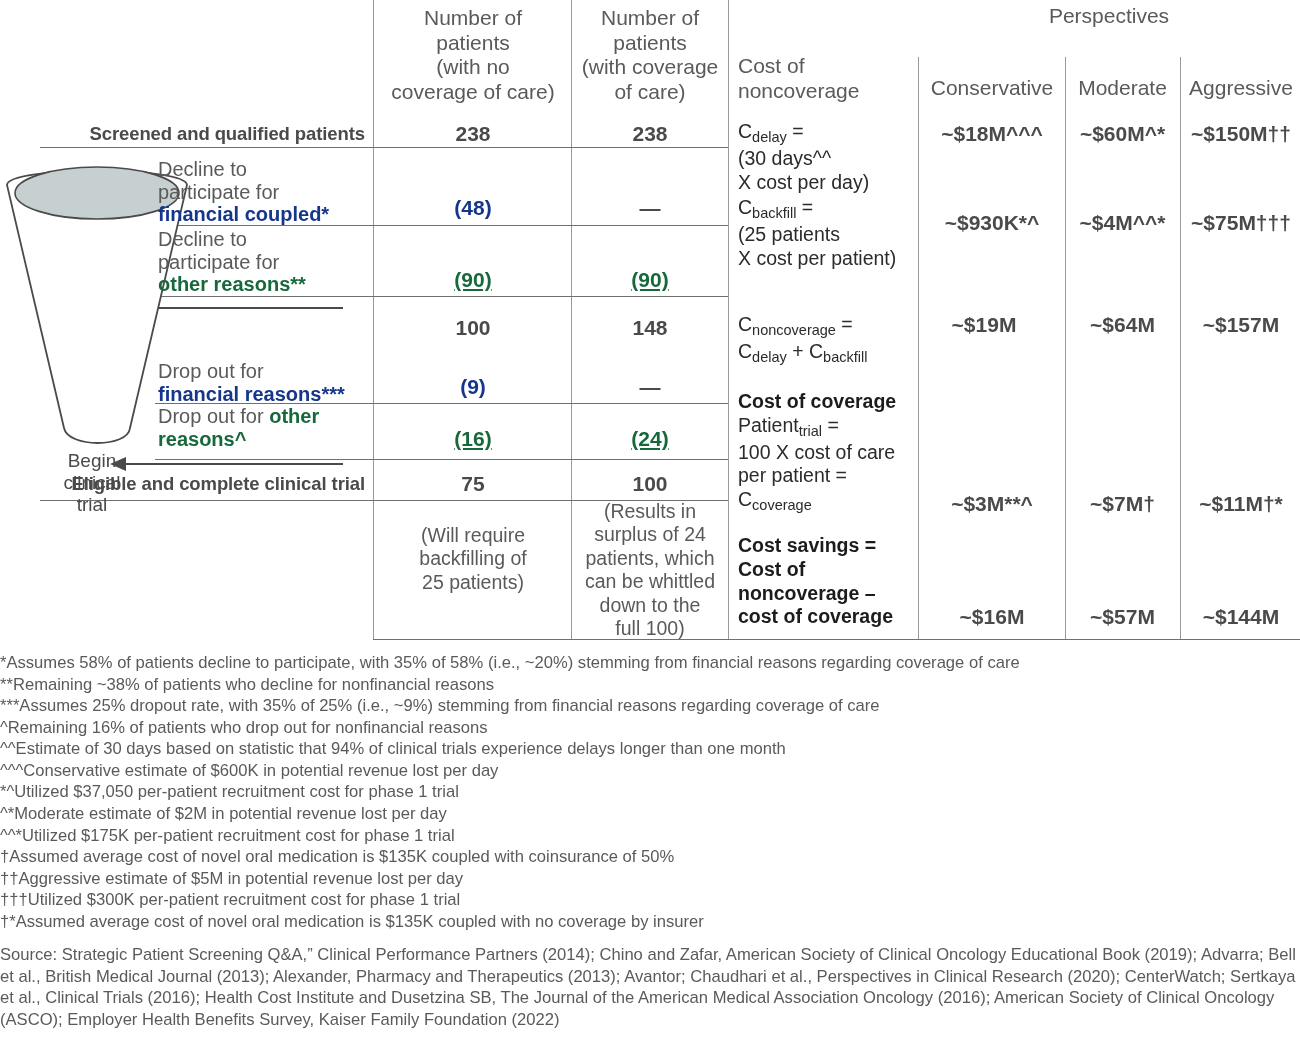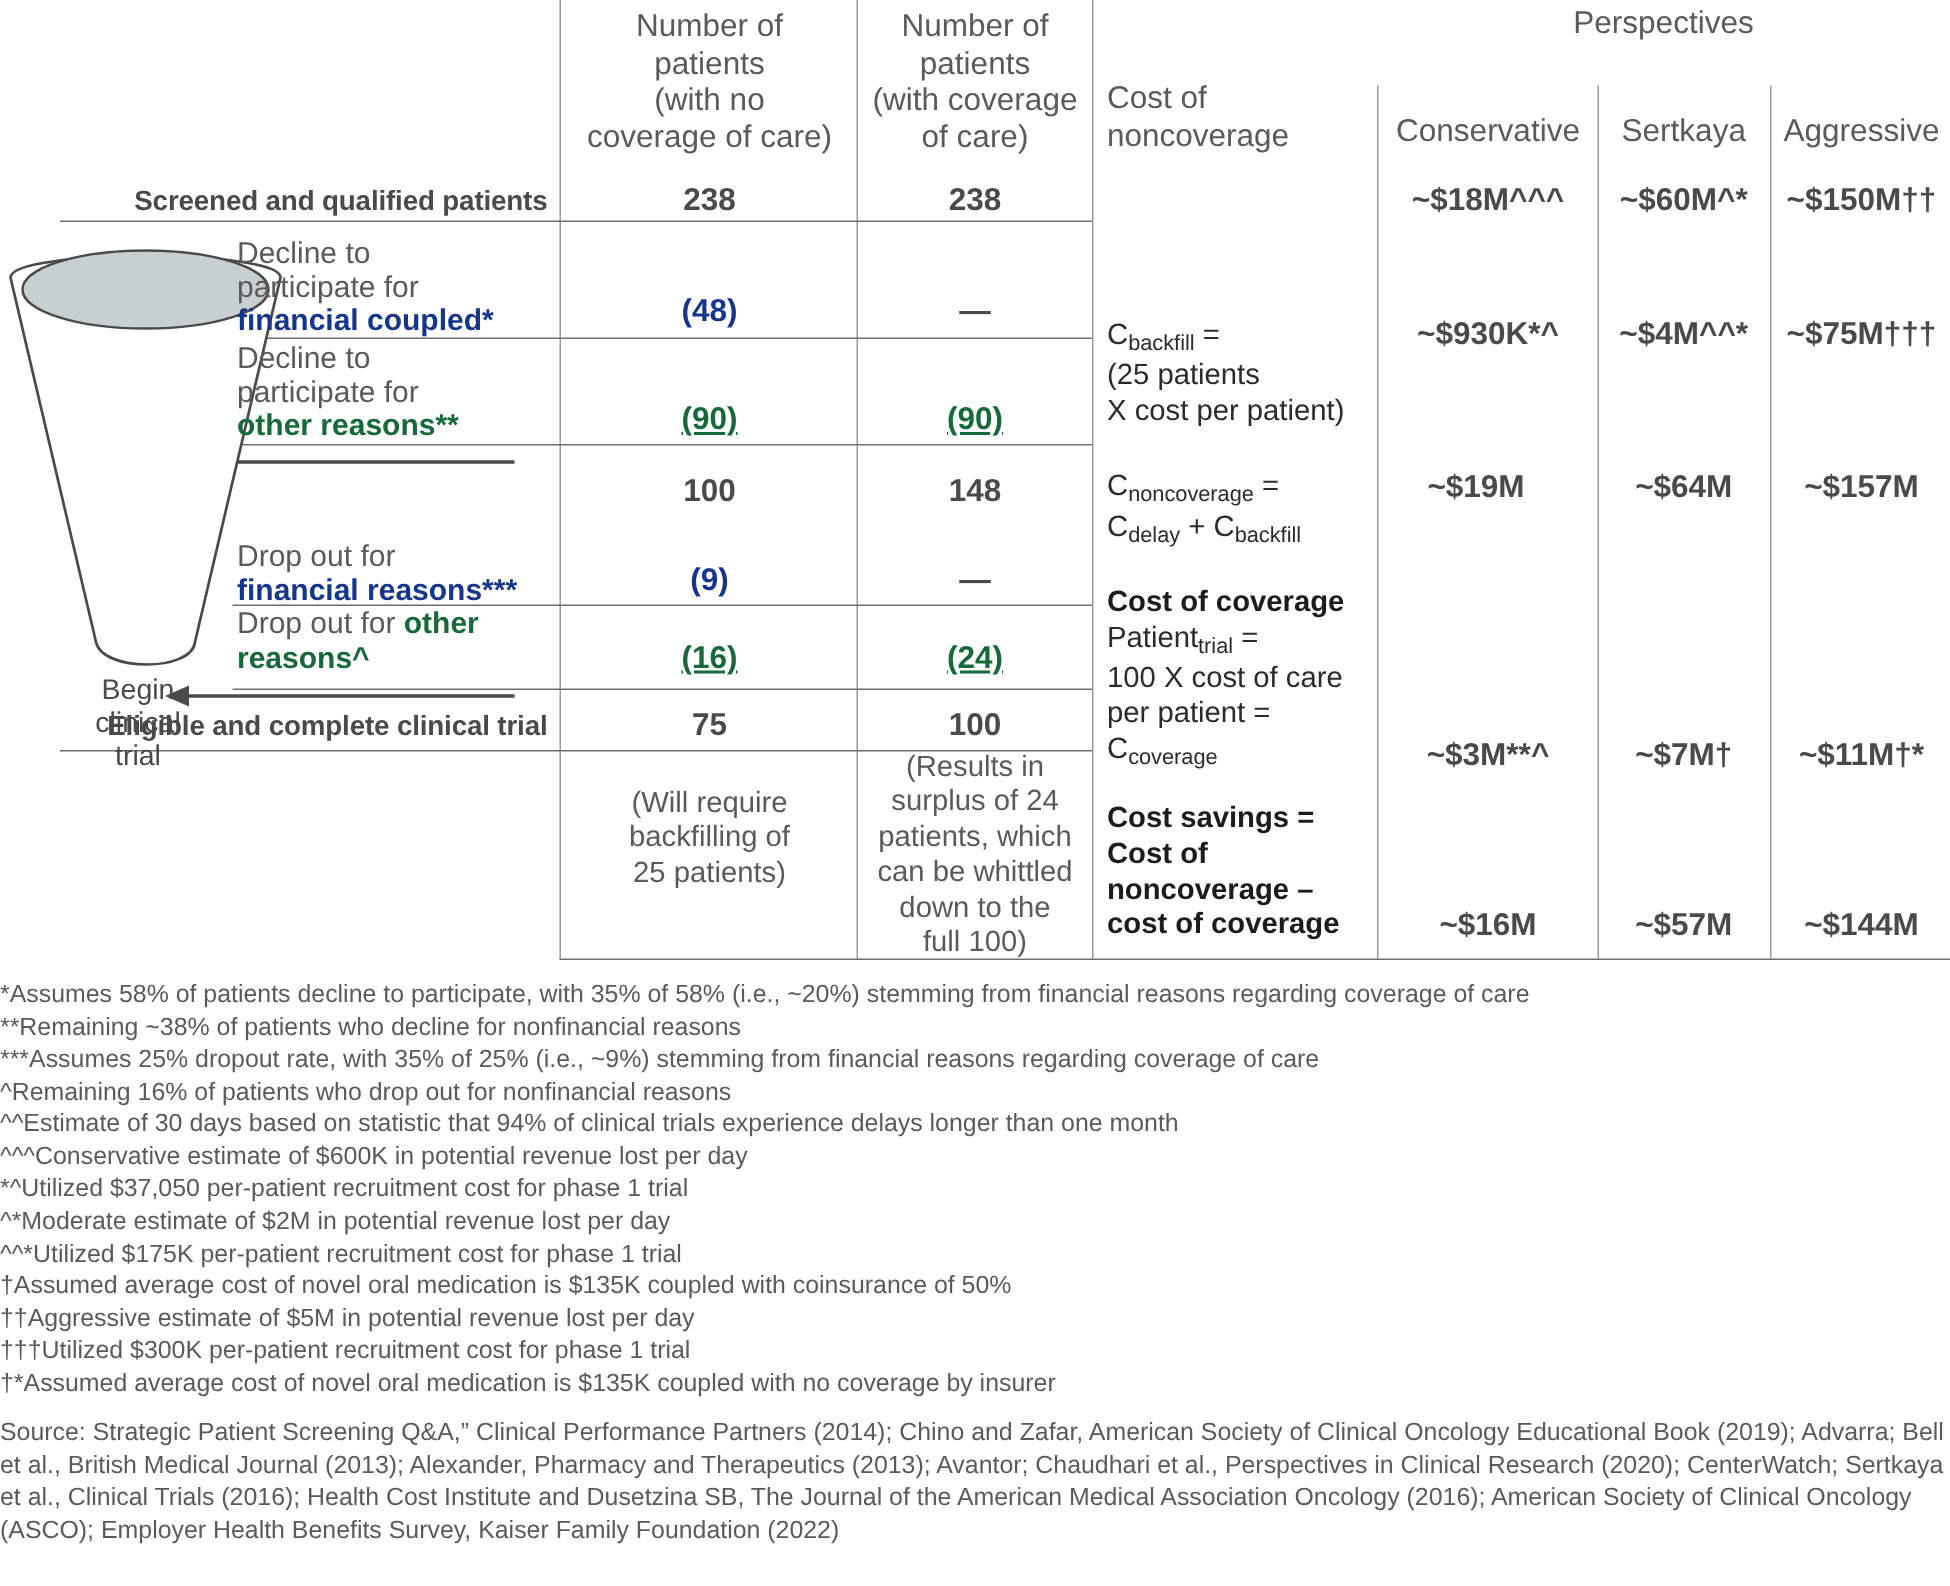--- a/index.html
+++ b/index.html
@@ -120,21 +120,21 @@
 
     <div class="cell hdr" style="left:378px; top:6px; width:190px;">Number of<br>patients<br>(with no<br>coverage of care)</div>
 
     <div class="cell hdr" style="left:574px; top:6px; width:152px;">Number of<br>patients<br>(with coverage<br>of care)</div>
 
     <div class="cell hdr hdr-left" style="left:738px; top:54px; width:180px;">Cost of<br>noncoverage</div>
 
     <div class="cell hdr" style="left:918px; top:4px; width:382px;">Perspectives</div>
 
     <div class="cell hdr" style="left:920px; top:76px; width:144px;">Conservative</div>
-    <div class="cell hdr" style="left:1066px; top:76px; width:113px;">Sertkaya</div>
+    <div class="cell hdr" style="left:1066px; top:76px; width:113px;">Moderate</div>
     <div class="cell hdr" style="left:1182px; top:76px; width:118px;">Aggressive</div>
 
     <div class="cell rowlabel-bold" style="left:40px; top:123px; width:325px;">Screened and qualified patients</div>
     <div class="cell num num-plain" style="left:378px; top:122px; width:190px;">238</div>
     <div class="cell num num-plain" style="left:574px; top:122px; width:152px;">238</div>
 
     <div class="cell rowlabel" style="left:158px; top:158px; width:215px;">
       <span>Decline to<br>participate for<br></span><span class="blue-b">financial coupled*</span>
     </div>
     <div class="cell num num-blue" style="left:378px; top:196px; width:190px;">(48)</div>
@@ -161,22 +161,27 @@
     <div class="cell num num-green" style="left:378px; top:427px; width:190px;">(16)</div>
     <div class="cell num num-green" style="left:574px; top:427px; width:152px;">(24)</div>
 
     <div class="cell rowlabel-bold" style="left:40px; top:473px; width:325px;">Eligible and complete clinical trial</div>
     <div class="cell num num-plain" style="left:378px; top:472px; width:190px;">75</div>
     <div class="cell num num-plain" style="left:574px; top:472px; width:152px;">100</div>
 
     <div class="cell note-cell" style="left:378px; top:524px; width:190px;">(Will require<br>backfilling of<br>25 patients)</div>
     <div class="cell note-cell" style="left:574px; top:500px; width:152px;">(Results in<br>surplus of 24<br>patients, which<br>can be whittled<br>down to the<br>full 100)</div>
 
-
-    <div class="cell formula" style="left:738px; top:212px; width:190px;">
+    <div class="cell formula" style="left:738px; top:120px; width:182px;">
+      <span>C</span><span class="sub">delay</span><span> =</span><br>
+      <span>(30 days^^</span><br>
+      <span>X cost per day)</span>
+    </div>
+
+    <div class="cell formula" style="left:738px; top:196px; width:190px;">
       <span>C</span><span class="sub">backfill</span><span> =</span><br>
       <span>(25 patients</span><br>
       <span>X cost per patient)</span>
     </div>
 
     <div class="cell formula" style="left:738px; top:313px; width:182px;">
       <span>C</span><span class="sub">noncoverage</span><span> =</span><br>
       <span>C</span><span class="sub">delay</span><span> + </span><span>C</span><span class="sub">backfill</span>
     </div>
 

